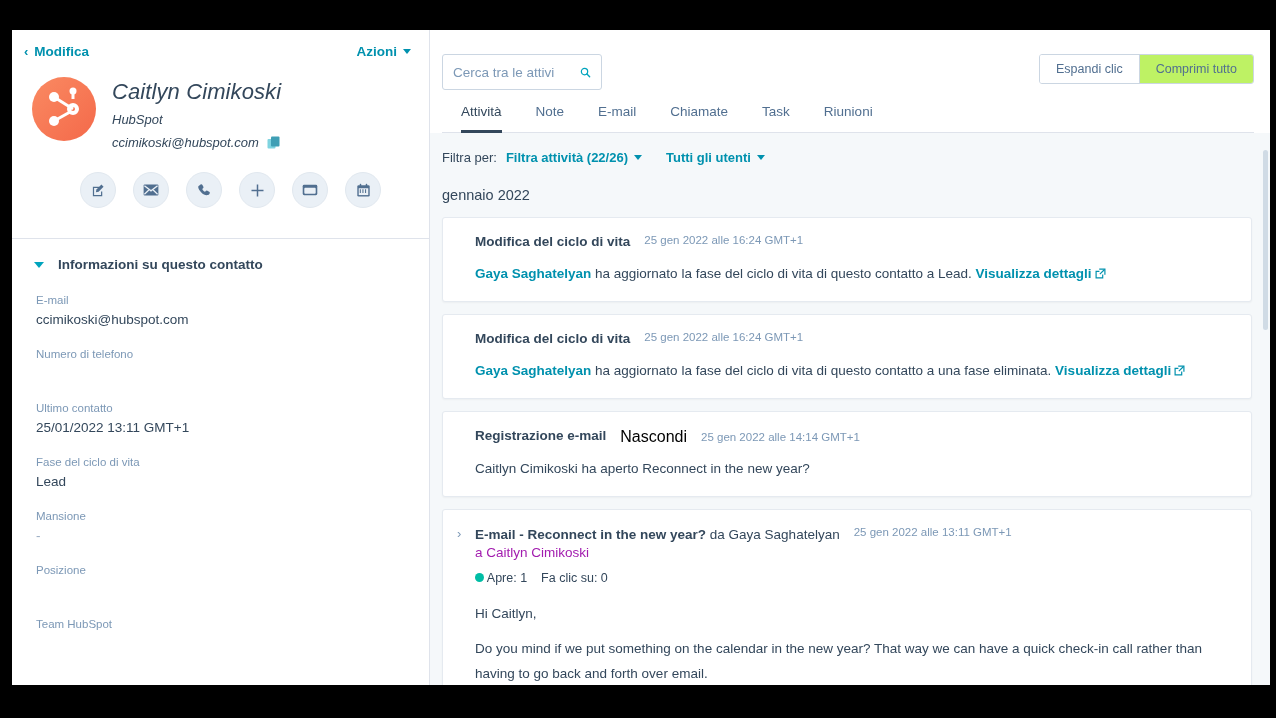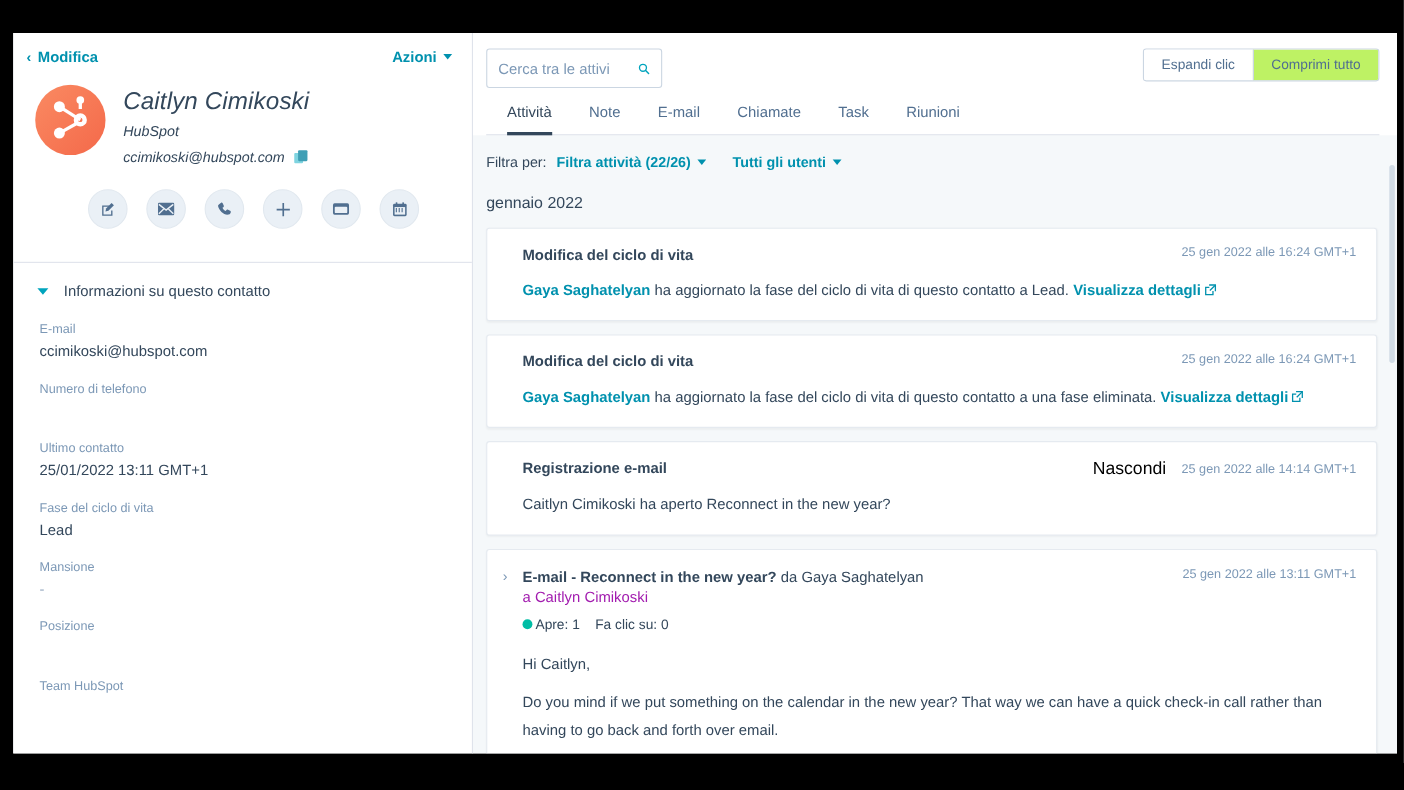--- a/index.html
+++ b/index.html
@@ -70,40 +70,40 @@
     display: flex; align-items: center; justify-content: center;
     cursor: pointer;
   }
   .divider-h { height: 1px; background: #dfe3eb; margin: 30px 0 0 0; }
 
   .section-head {
     display: flex; align-items: center; gap: 14px;
     padding: 18px 0 0 22px; cursor: pointer;
   }
   .section-head .title {
-    font-size: 13.5px; font-weight: 400; color: #33475b;
+    font-size: 13.5px; font-weight: 700; color: #33475b;
   }
   .chev-down {
     width: 0; height: 0; border-left: 5px solid transparent;
     border-right: 5px solid transparent; border-top: 6px solid #00a4bd;
   }
   .props { padding: 22px 22px 0 24px; }
   .prop { margin-bottom: 20px; min-height: 22px; }
   .prop-label { font-size: 11.5px; color: #7c98b6; margin-bottom: 6px; }
   .prop-value { font-size: 13.5px; color: #33475b; min-height: 16px; }
   .prop-value.dash { color: #99acc2; }
 
   
   #main {
     flex: 1 1 auto; height: 100%;
     background: #f5f8fa;
     display: flex; flex-direction: column; overflow: hidden;
   }
   .main-head { background: #fff; padding: 14px 16px 0 12px; }
-  .head-row1 { display: flex; align-items: flex-start; justify-content: space-between; }
+  .head-row1 { display: flex; align-items: flex-start; justify-content: space-between; margin-top: 10px; }
   .search-box {
     width: 160px; height: 36px; border: 1px solid #cbd6e2; border-radius: 3px;
     display: flex; align-items: center; padding: 0 10px; background: #fff;
   }
   .search-box input {
     border: none; outline: none; flex: 1 1 auto; font-size: 13.5px;
     color: #33475b; font-family: "Liberation Sans", sans-serif; min-width: 0;
   }
   .search-box input::placeholder { color: #7c98b6; }
   .seg-group { display: flex; border: 1px solid #cbd6e2; border-radius: 3px; overflow: hidden; }
@@ -133,21 +133,21 @@
   .filter-link.sp { margin-left: 15px; }
 
   .month-label { font-size: 14.5px; color: #33475b; padding: 22px 0 0 12px; }
 
   .feed { padding: 14px 18px 0 12px; overflow: hidden; flex: 1 1 auto; }
   .card {
     background: #fff; border: 1px solid #e5eaf0; border-radius: 3px;
     box-shadow: 0 1px 2px rgba(0,0,0,.04);
     padding: 15px 18px 16px 32px; margin-bottom: 12px; position: relative;
   }
-  .card-head { display: flex; align-items: flex-start; justify-content: space-between; gap: 14px; }
+  .card-head { display: flex; align-items: flex-start; gap: 14px; }
   .card-title { font-size: 13.5px; font-weight: 700; color: #33475b; line-height: 1.35; }
   .card-meta { display: flex; align-items: center; gap: 14px; white-space: nowrap; padding-top: 1px; }
   .card-time { font-size: 11.5px; color: #7c98b6; }
   .hide-link { font-size: 16px; color: #000000; cursor: pointer; }
   .card-body { font-size: 13.5px; color: #33475b; line-height: 1.55; margin-top: 13px; }
   .actor { color: #0091ae; font-weight: 600; }
   .detail-link { color: #0091ae; font-weight: 700; cursor: pointer; }
   .ext-ic { display: inline-block; margin-left: 3px; vertical-align: -1px; }
 
   .expand-chev {

